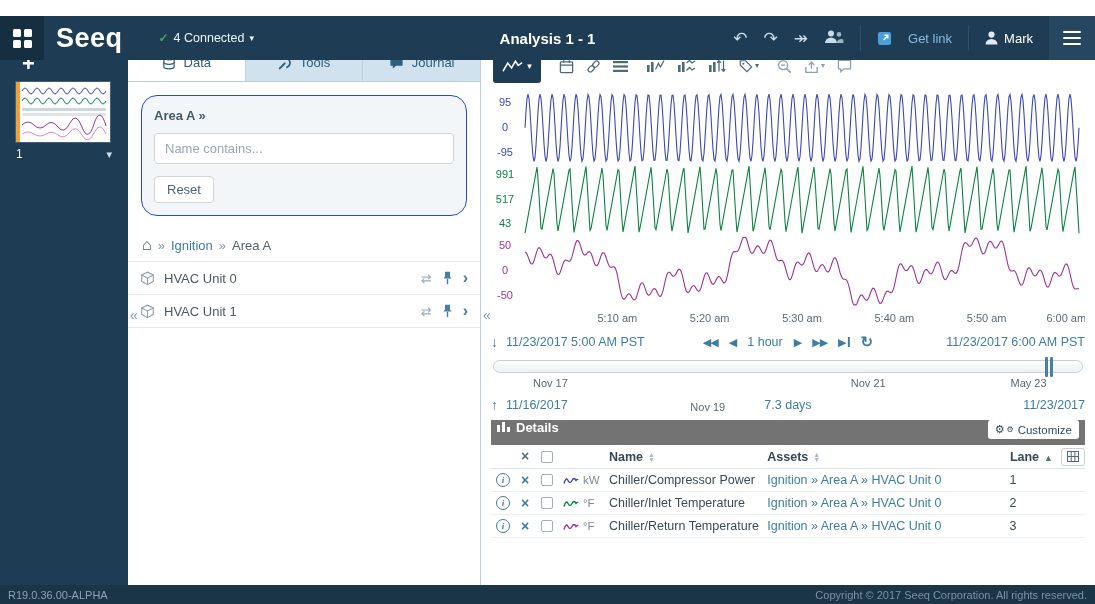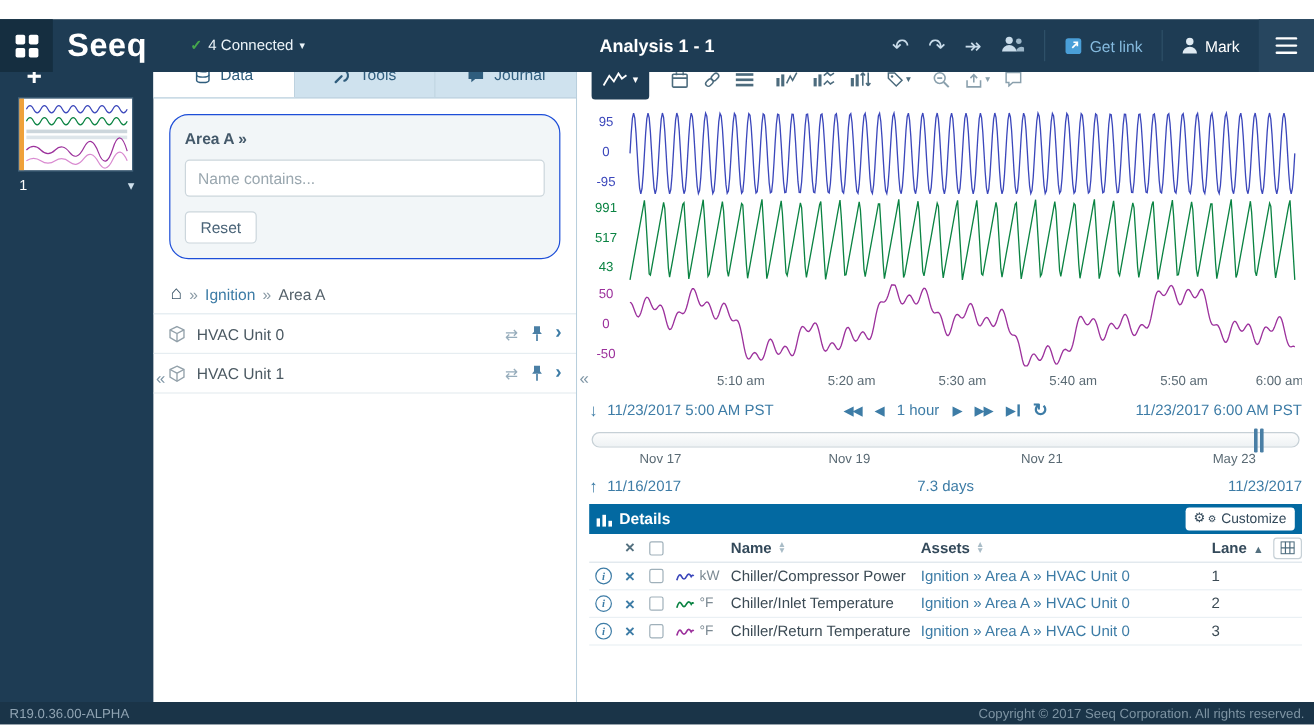--- a/index.html
+++ b/index.html
@@ -14,21 +14,21 @@
   .apps-grid { display:grid; grid-template-columns:8px 8px; grid-gap:3px; }
   .apps-grid i { width:8px; height:8px; background:#fff; border-radius:1.5px; }
   .logo { font-size:27px; font-weight:bold; margin-left:12px; letter-spacing:.5px; }
   .connected { margin-left:36px; font-size:12.5px; color:#ecf4f9; display:flex; align-items:center; gap:5px; cursor:pointer; }
   .check { color:#46a84c; font-weight:bold; font-size:12px; }
   .caret { font-size:9px; line-height:1; }
   .tb-title { position:absolute; left:50%; transform:translateX(-50%); font-size:15px; font-weight:bold; }
   .tb-right { margin-left:auto; display:flex; align-items:center; gap:16px; height:44px; }
   .tb-icon { color:#c9dcea; font-size:17px; line-height:1; cursor:pointer; background:none; border:none; padding:0; }
   .tb-divider { width:1px; height:26px; background:#2e5068; }
-  .getlink { color:#85bade; font-size:13px; display:flex; align-items:flex-start; gap:6px; cursor:pointer; }
+  .getlink { color:#85bade; font-size:13px; display:flex; align-items:flex-start; gap:16px; cursor:pointer; }
   .user { color:#fff; font-size:13px; display:flex; align-items:center; gap:6px; cursor:pointer; }
   .menu-btn { width:46px; height:44px; background:#27465f; display:flex; flex-direction:column; align-items:center; justify-content:center; gap:3.5px; cursor:pointer; border:none; }
   .menu-btn i { display:block; width:18px; height:2.5px; background:#fff; border-radius:1px; }
 
   
   .left-rail { position:absolute; top:44px; left:0; width:128px; bottom:19px; background:#1e3c54; }
   .add-ws { color:#fff; font-size:22px; font-weight:bold; margin:6px 0 2px 16px; cursor:pointer; background:none; border:none; line-height:1.2; }
   .thumb { margin:2px 0 0 16px; width:94px; height:60px; background:#fff; border-left:4px solid #efa13a;
            outline:1px solid #41617a; cursor:pointer; overflow:hidden; }
   .ws-row { display:flex; justify-content:space-between; align-items:center; color:#fff; font-size:12px; margin:5px 16px 0 16px; }
@@ -112,21 +112,21 @@
   .tb-handle i { width:3px; background:#4a7fa5; border-radius:1px; }
   .tb-label { position:absolute; top:19px; transform:translateX(-50%); font-size:11px; color:#5a6a74; }
 
   .range-summary { display:flex; align-items:center; height:21px; color:#3d7ca6; font-size:12.5px;
                    position:relative; flex:0 0 auto; }
   .rs-center { position:absolute; left:50%; transform:translateX(-50%); }
   .rs-end { margin-left:auto; }
 
   
   .details { margin-top:5px; flex:1 1 auto; display:flex; flex-direction:column; min-height:0; }
-  .details-header { height:25px; background:#0369a1; color:#fff; display:flex; align-items:center;
+  .details-header { height:25px; background:#737373; color:#fff; display:flex; align-items:flex-start;
                     padding:0 6px; flex:0 0 auto; }
   .details-title { font-size:13px; font-weight:bold; margin-left:6px; }
   .customize-btn { margin-left:auto; background:#fff; border:none; border-radius:3px; height:19px;
                    display:flex; align-items:center; gap:4px; padding:0 7px; font-size:11.5px; color:#33495a;
                    cursor:pointer; font-family:"Liberation Sans",sans-serif; }
   .gear { font-size:11px; line-height:1; }
   .gear.small { font-size:8px; margin-left:-2px; }
 
   .dt-row { display:flex; align-items:center; height:23px; border-bottom:1px solid #eaf0f4;
             font-size:12.5px; color:#3b4a54; }
@@ -446,21 +446,21 @@
 
       <div class="timebar">
         <div class="track">
           <div class="tb-handle" style="left: 93.5%;">
               <i></i>
               <i></i>
             </div>
         </div>
         <div id="tb-labels"></div>
       <span class="tb-label" style="left: 10%;">Nov 17</span>
-          <span class="tb-label" style="left: 36.5%;">Nov 19</span>
+          <span class="tb-label" style="left: 36.5%; margin-top: 24px;">Nov 19</span>
           <span class="tb-label" style="left: 63.5%;">Nov 21</span>
           <span class="tb-label" style="left: 90.5%;">May 23</span>
         </div>
 
       <div class="range-summary">
         <span class="rr-left">
           <span class="rr-arrow">↑</span>
           <span>11/16/2017</span>
         </span>
         <span class="rs-center">7.3 days</span>

